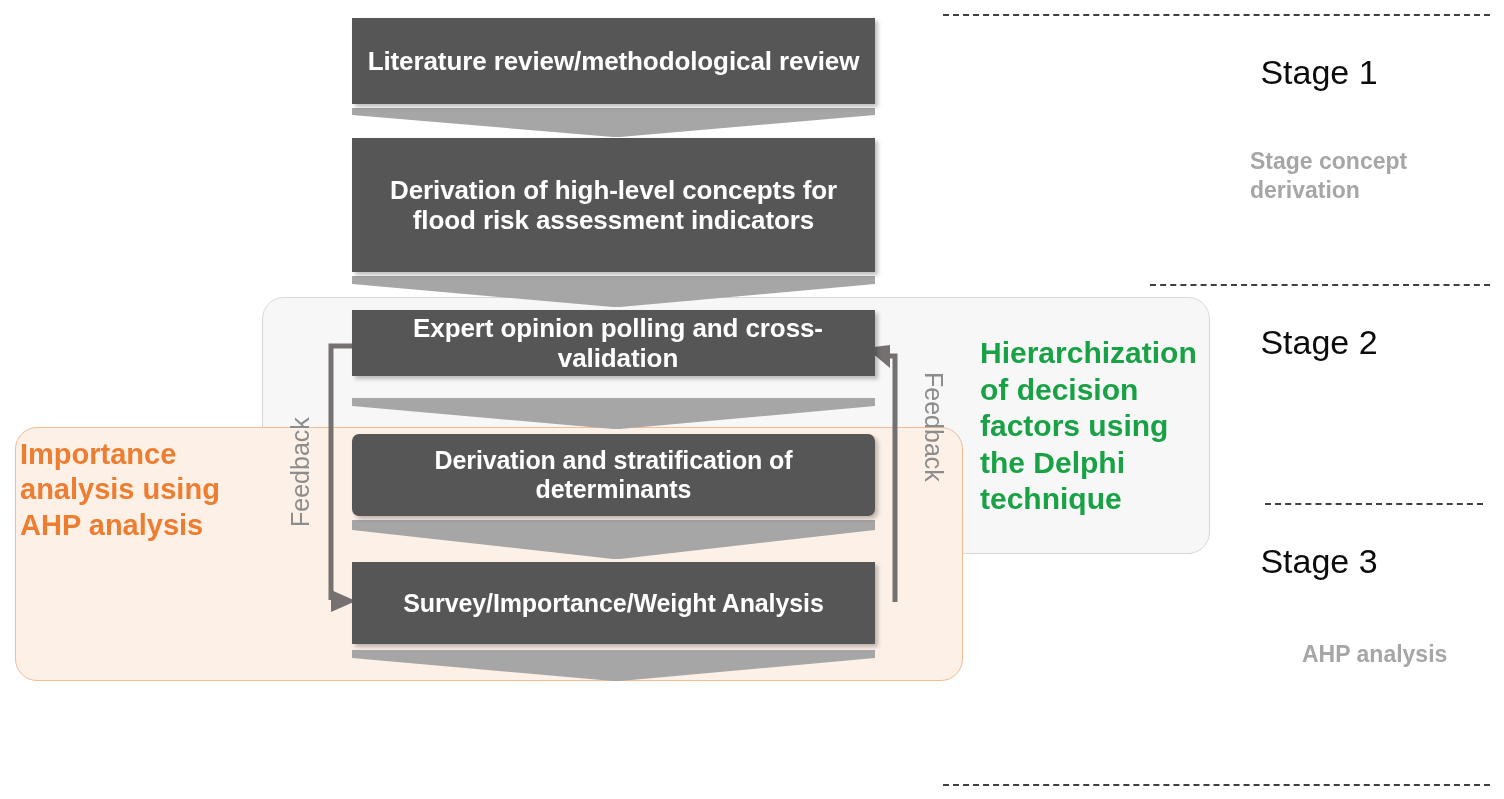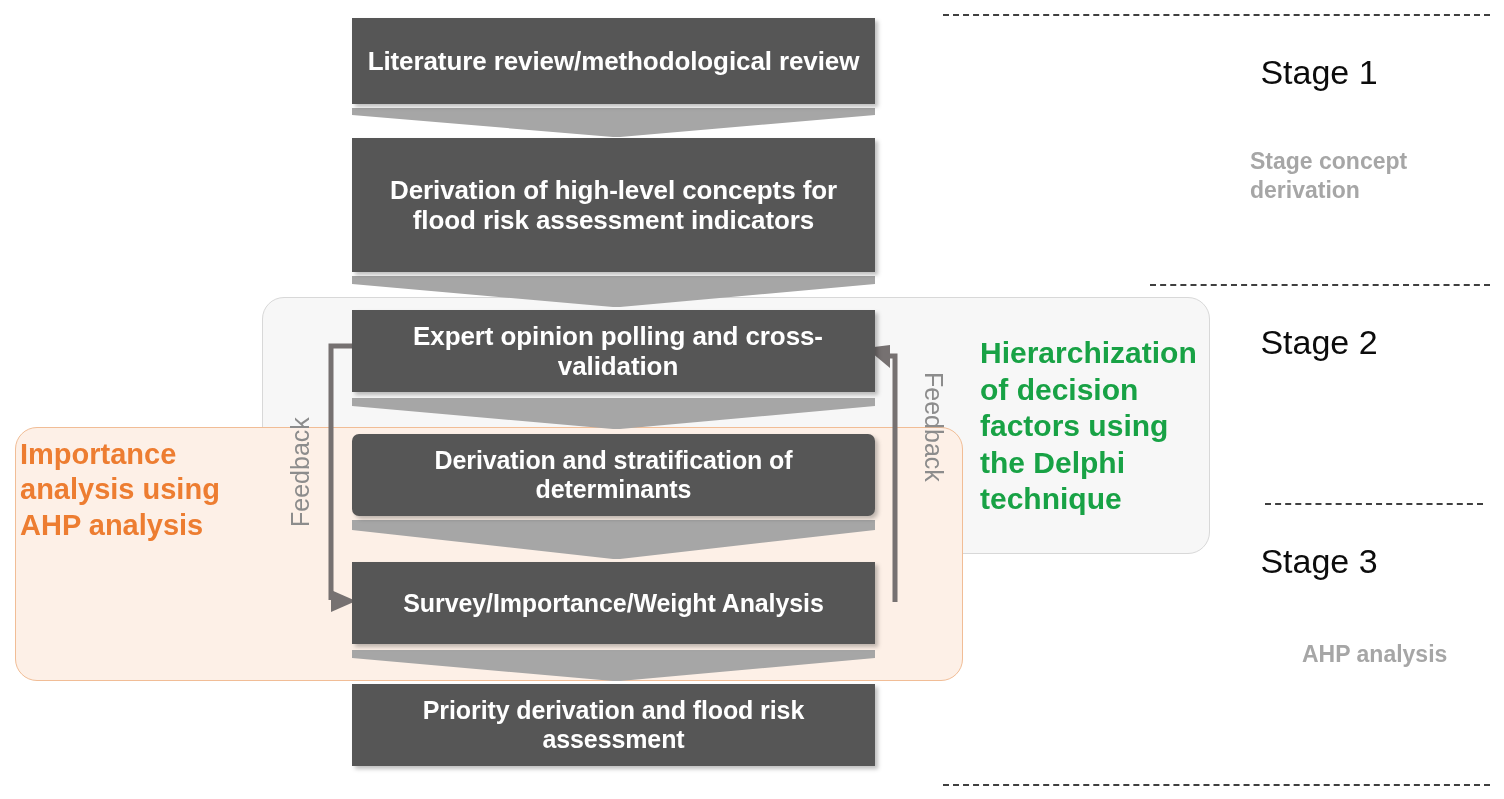--- a/index.html
+++ b/index.html
@@ -176,27 +176,26 @@
       <path d="M 33 264 L 33 18 L 18 18" fill="none" stroke="#767171" stroke-width="5"></path>
       <polygon points="4,10 28,7 28,30" fill="#767171"></polygon>
     </svg>
   </div>
   <div class="fb-label right" style="left:948px; top:372px;">Feedback</div>
 
   <div class="pbox shadowed" style="left:352px; top:18px; width:523px; height:86px; font-size:26px;">Literature review/methodological review</div>
 
   <div class="pbox shadowed" style="left:352px; top:138px; width:523px; height:134px; font-size:26px;">Derivation of high-level concepts for flood risk assessment indicators</div>
 
-  <div class="pbox shadowed" style="left:352px; top:310px; width:523px; height:82px; font-size:26px;padding-left:23px;">Expert opinion polling and cross-validation</div>
+  <div class="pbox shadowed" style="left:352px; top:310px; width:523px; height:66px; font-size:26px;padding-left:23px;">Expert opinion polling and cross-validation</div>
 
   <div class="pbox shadowed" style="left:352px; top:434px; width:523px; height:82px; font-size:25px;border-radius:7px;">Derivation and stratification of determinants</div>
 
   <div class="pbox shadowed" style="left:352px; top:562px; width:523px; height:82px; font-size:25px;">Survey/Importance/Weight Analysis</div>
 
-  <div class="pbox shadowed" style="left:352px; top:684px; width:523px; height:82px; font-size:25px;">Priority derivation and flood risk assessment</div>
 
   <div class="callout callout-green" style="left:980px; top:335px; width:222px;">Hierarchization of decision factors using the Delphi technique</div>
 
   <div class="callout callout-orange" style="left:20px; top:437px; width:240px;">Importance analysis using AHP analysis</div>
 
   <div class="dash-line" style="left:943px; top:14px; width:547px;"></div>
   <div class="dash-line" style="left:1150px; top:284px; width:340px;"></div>
   <div class="dash-line" style="left:1265px; top:503px; width:218px;"></div>
   <div class="dash-line" style="left:943px; top:784px; width:547px;"></div>
 

